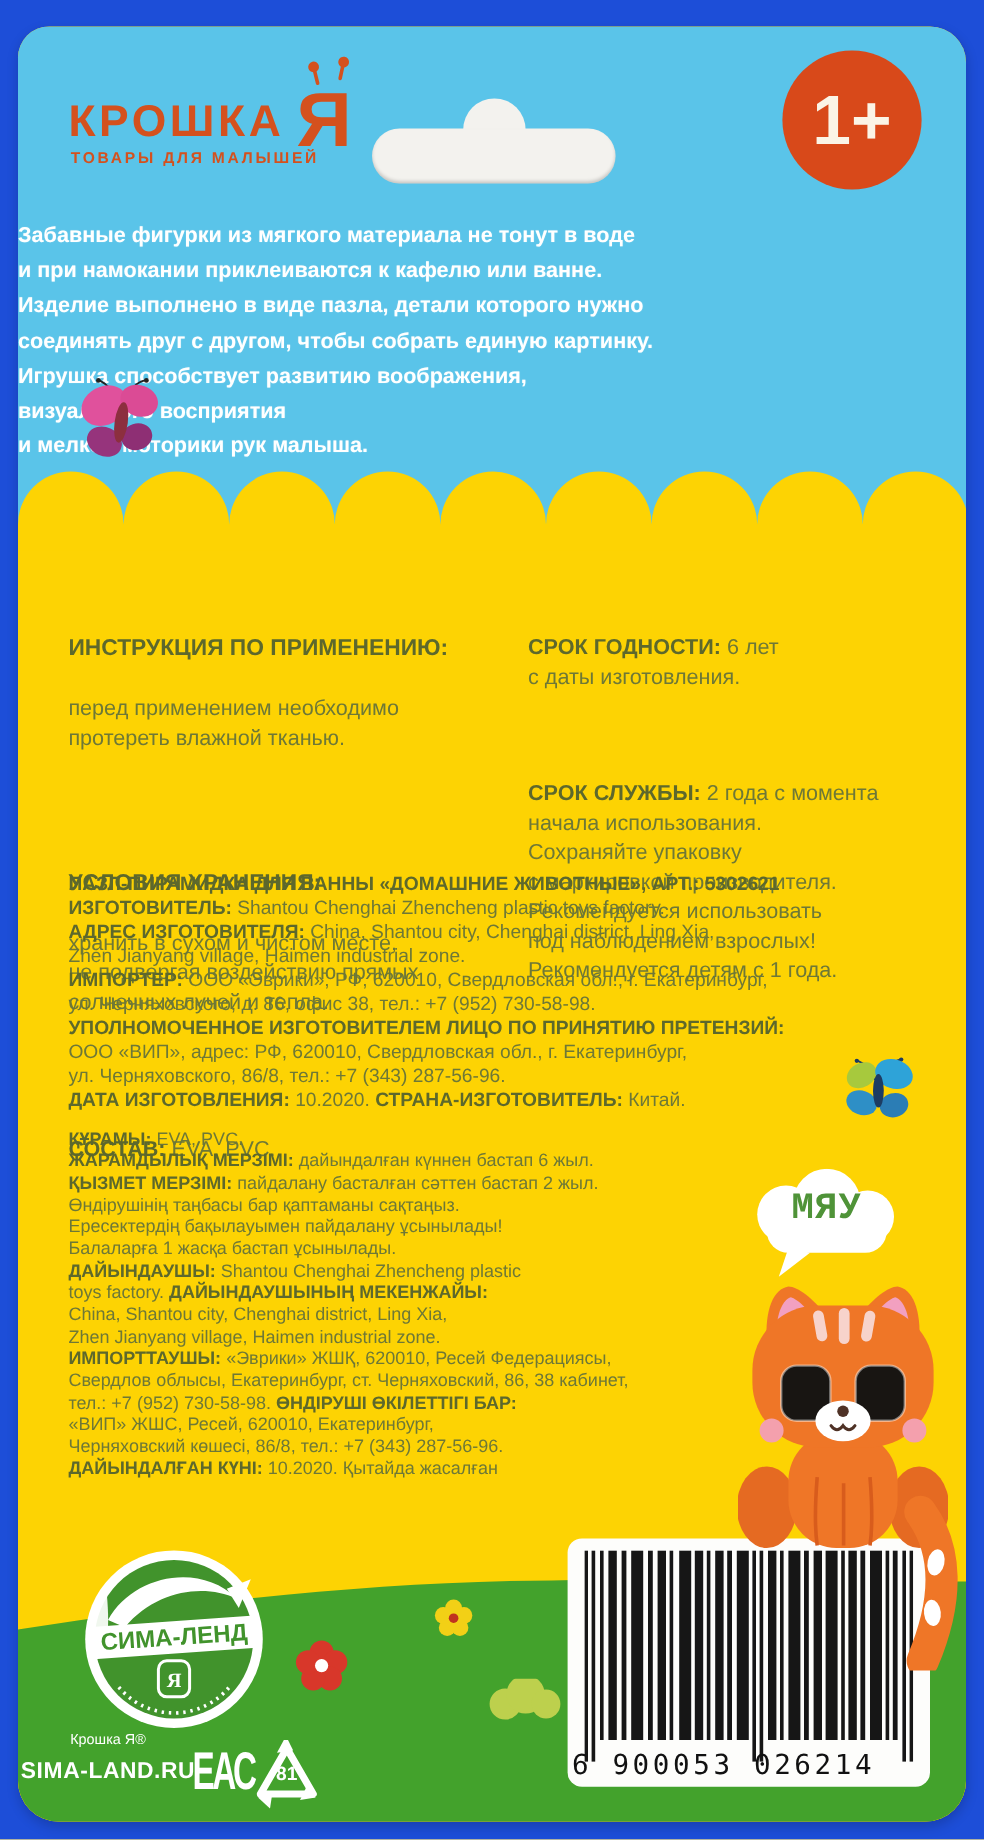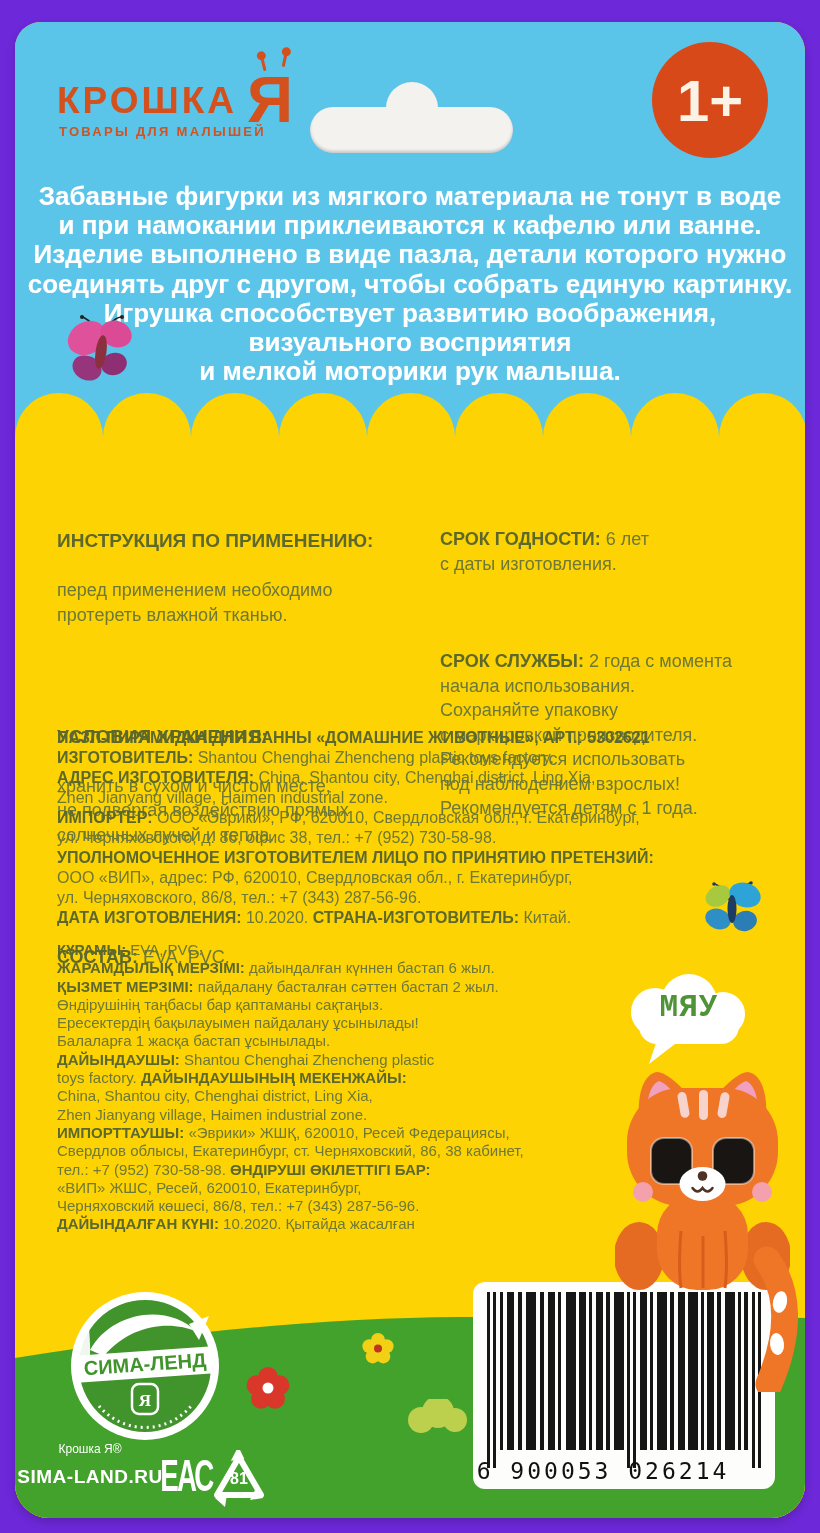--- a/index.html
+++ b/index.html
@@ -1,39 +1,39 @@
 <!DOCTYPE html>
 <html><head>
 <meta charset="utf-8">
 <style>
   :root{
     --blue:#5ac4e9; --yellow:#fdd303; --orange:#d4511e; --badge:#d8491a;
     --olive:#6e7837; --olive-dark:#5d682c; --meow:#4f9338; --grass:#43a22c;
   }
   html,body{margin:0;padding:0;}
   body{font-family:"Liberation Sans",sans-serif;background:#eae8e4;}
-  .stage{position:relative;width:820px;height:1533px;background:#6d28d9;overflow:hidden;}
+  .stage{position:relative;width:820px;height:1533px;background:#1d4ed8;overflow:hidden;}
   .card{position:absolute;left:15px;top:22px;width:790px;height:1496px;
         border-radius:26px 30px 34px 34px;overflow:hidden;background:var(--yellow);
         box-shadow:0 4px 10px rgba(0,0,0,.18);}
   .abs{position:absolute;}
   .blue-sec{left:0;top:0;width:790px;height:436px;background:var(--blue);}
   .yellow-sec{left:0;top:430px;width:790px;height:1066px;background:var(--yellow);}
   
   .logo-word{left:42px;top:58px;color:var(--orange);font-weight:800;font-size:37px;letter-spacing:3px;}
   .logo-ya{left:232px;top:46px;color:var(--orange);font-weight:800;font-size:64px;line-height:1;}
   .ant{position:absolute;width:3px;height:13px;background:var(--orange);border-radius:2px;}
   .ant::after{content:"";position:absolute;left:-3px;top:-7px;width:9px;height:9px;border-radius:50%;background:var(--orange);}
   .logo-tag{left:44px;top:102px;color:var(--orange);font-weight:700;font-size:13px;letter-spacing:2.3px;}
   .badge{left:637px;top:20px;width:116px;height:116px;border-radius:50%;background:var(--badge);
          color:#fbf4e6;font-weight:800;font-size:58px;display:flex;align-items:center;justify-content:center;}
   .euro-slot{left:295px;top:85px;width:203px;height:46px;background:#f3f2ee;border-radius:23px;
              box-shadow:inset 0 -2px 3px rgba(0,0,0,.18);}
   .euro-bump{left:371px;top:60px;width:52px;height:52px;background:#f3f2ee;border-radius:50%;}
-  .intro{left:0;top:160px;width:790px;text-align:center;color:#fff;font-size:26px;
+  .intro{left:0;top:160px;width:790px;color:#fff;font-size:18px;
          font-weight:600;line-height:29.2px;text-shadow:0 0 1px rgba(255,255,255,.4);}
   
   .col{color:var(--olive);font-size:18px;line-height:24.5px;white-space:pre-line;}
   .col b,.rl .b{color:var(--olive-dark);font-weight:700;}
   .col h4{margin:0;color:var(--olive-dark);font-size:19px;line-height:24.5px;}
   .col .blk{margin-bottom:24px;}
   .info{color:var(--olive);}
   .info .rl{white-space:nowrap;}
   .ru{left:42px;top:706px;width:730px;font-size:16px;line-height:20px;}
   .kz{left:42px;top:919px;width:560px;font-size:15px;line-height:18.3px;}

